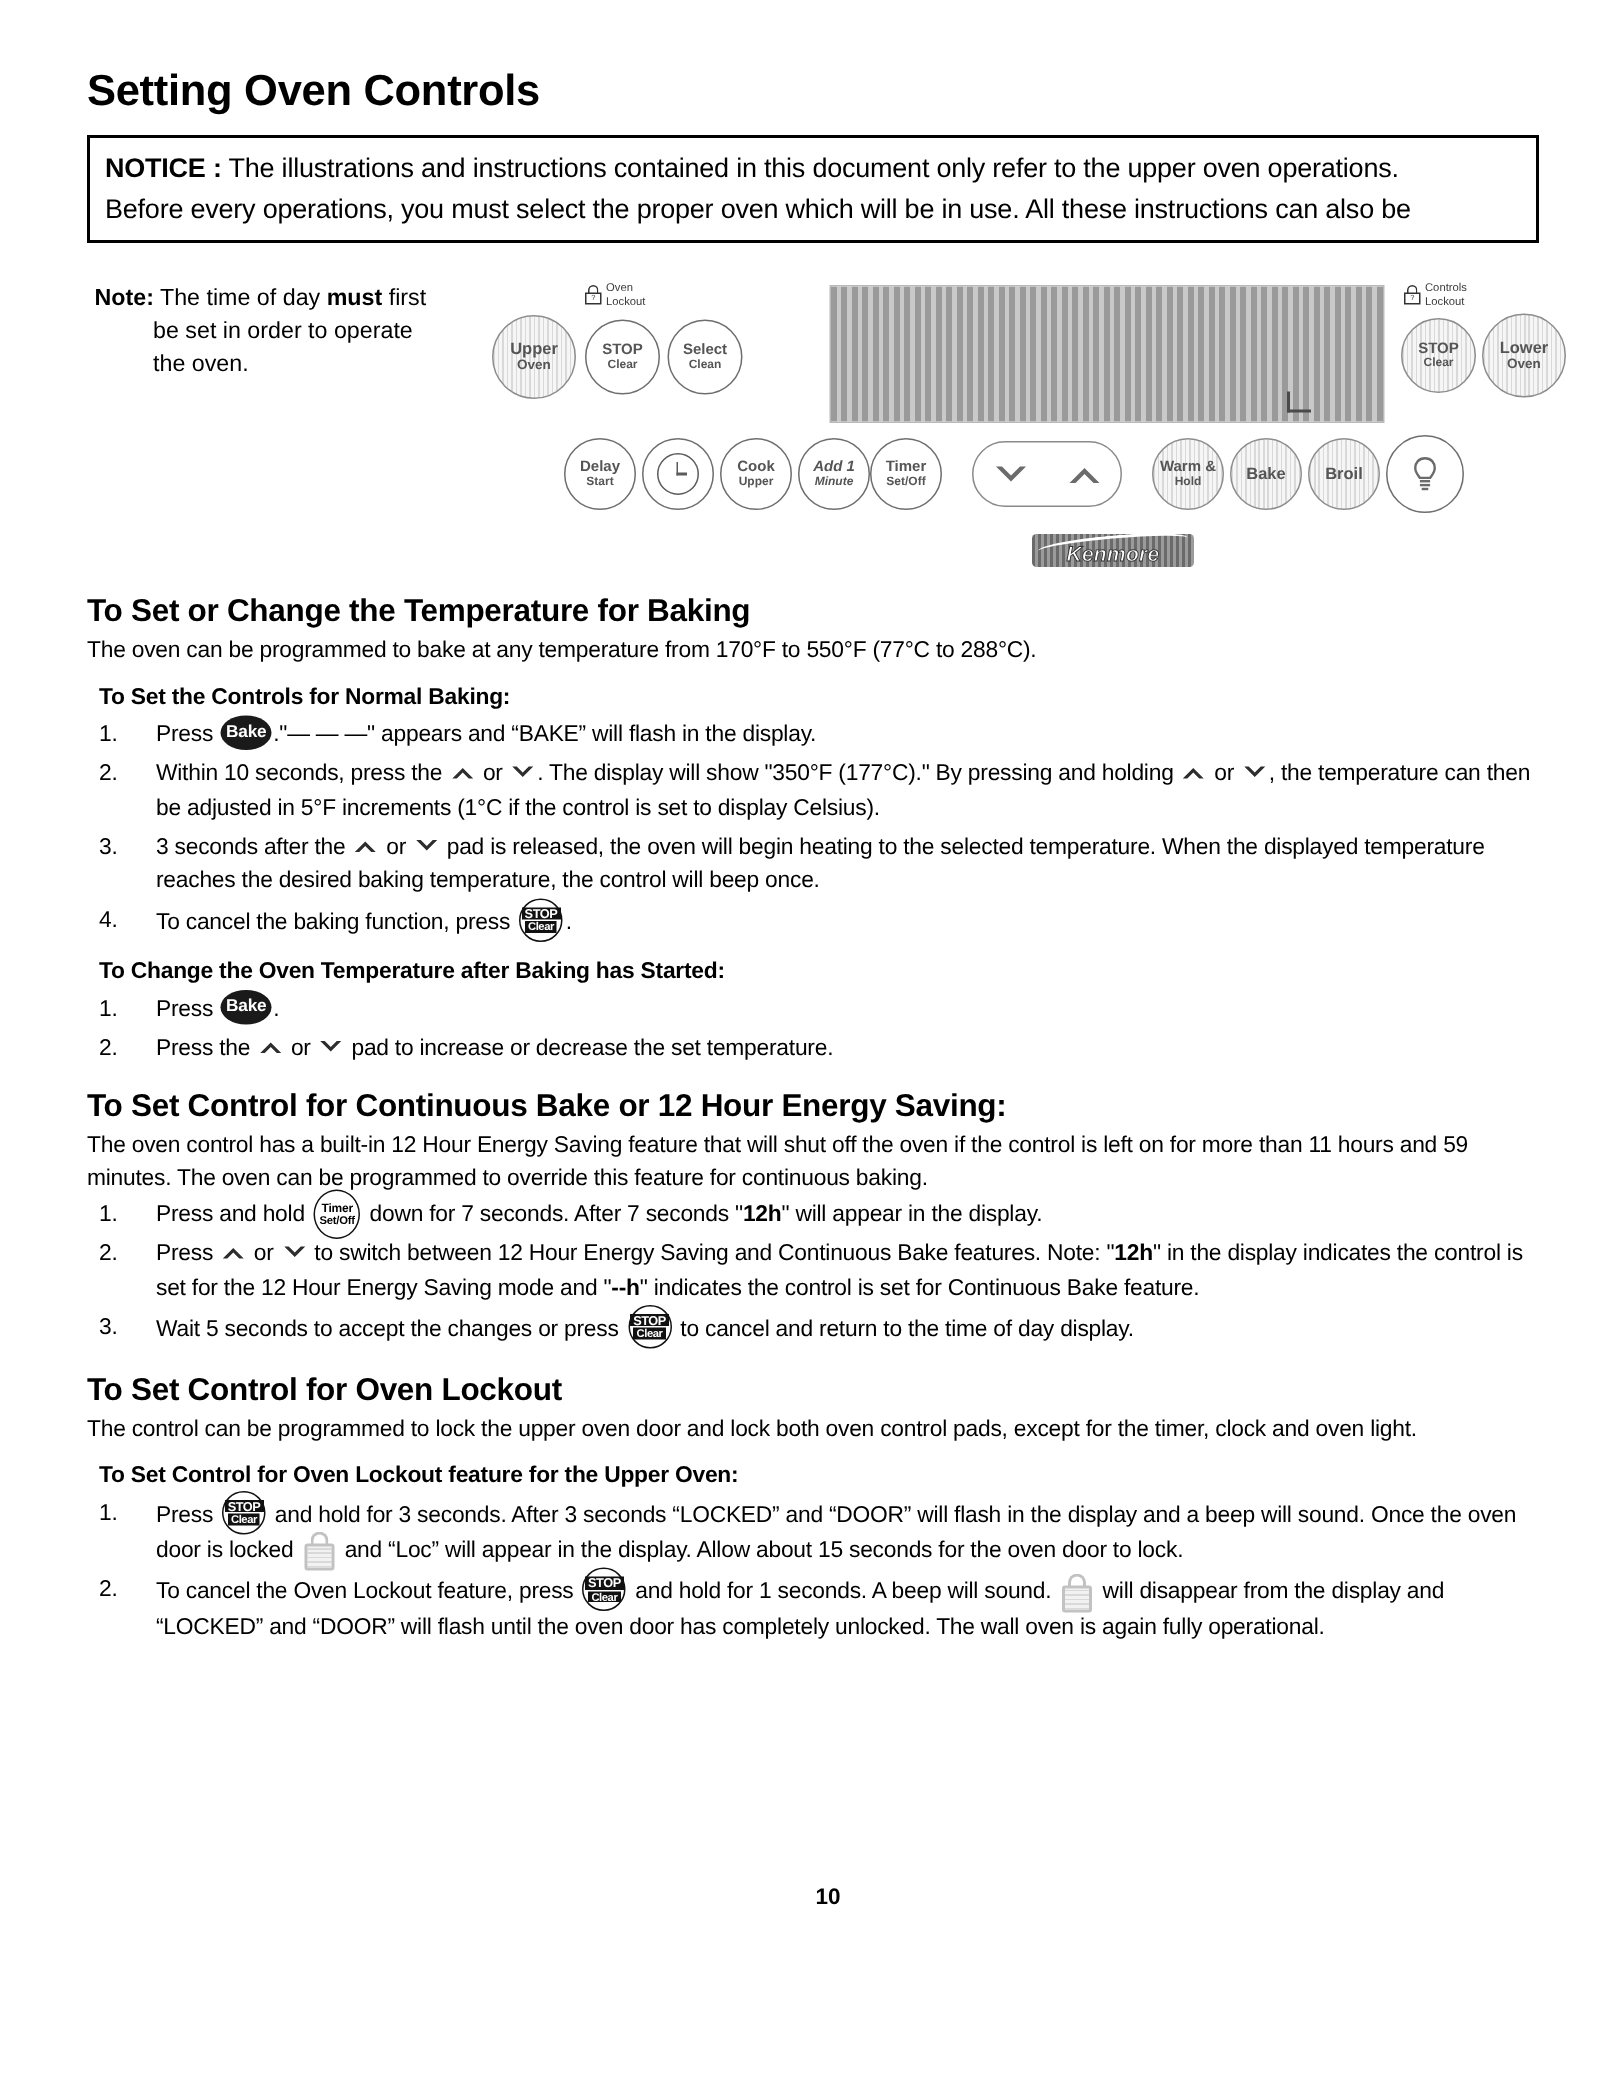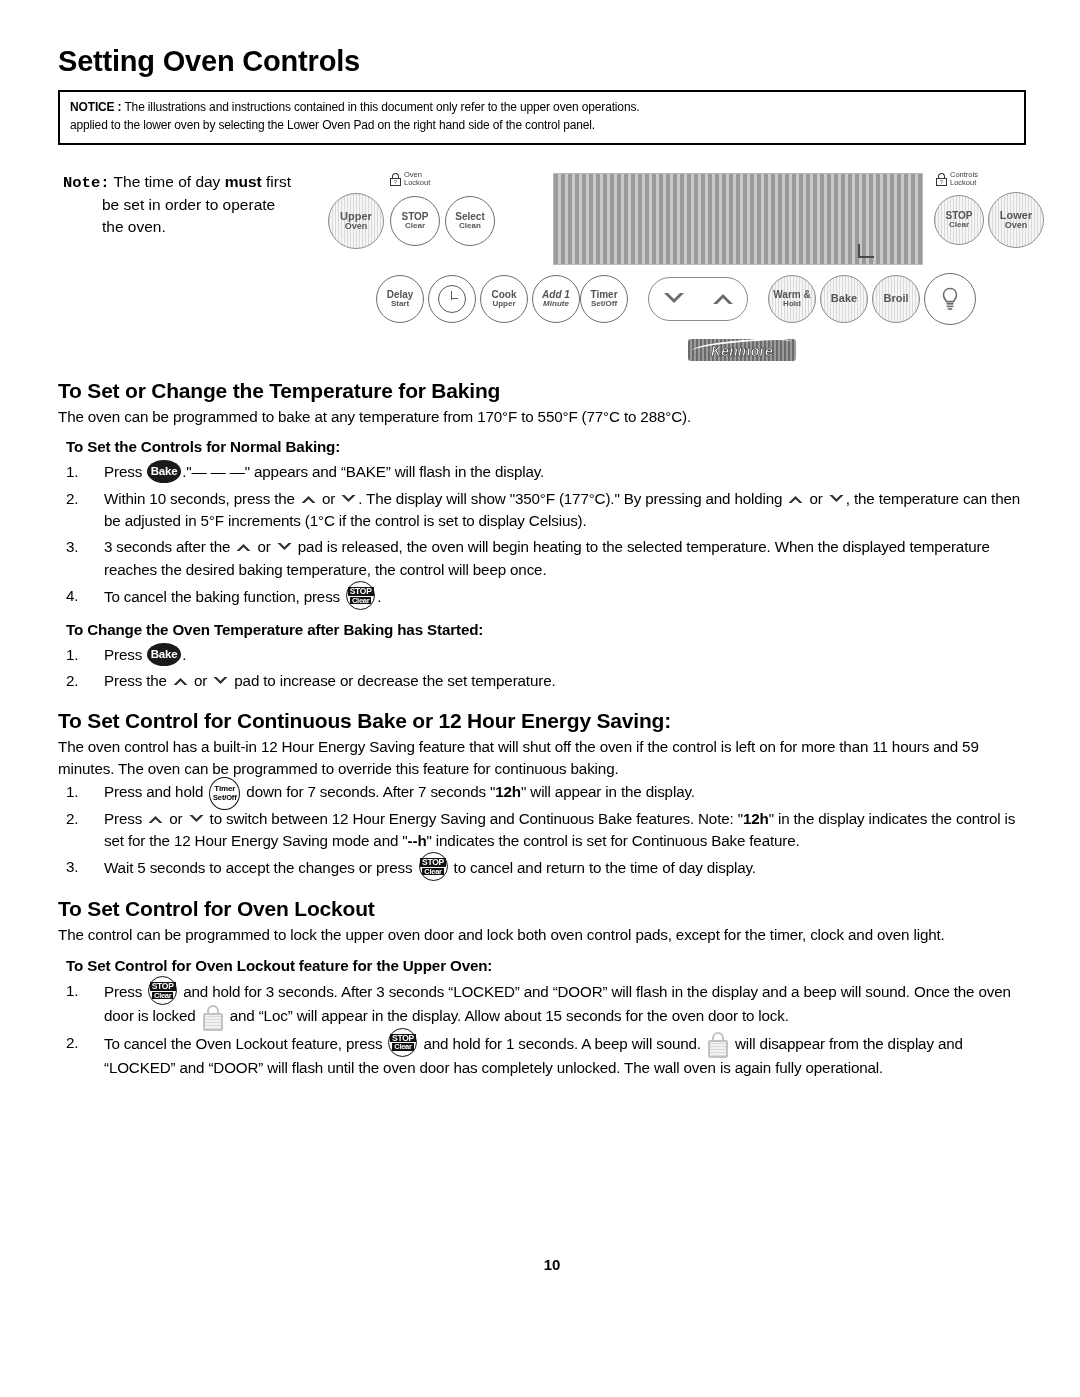--- a/index.html
+++ b/index.html
@@ -37,41 +37,41 @@
     line-height: 1.05;
   }
 
   
   .notice-box {
     border: 2px solid #000;
     padding: 7px 10px 8px 10px;
     margin-bottom: 18px;
   }
   .notice-line {
-    font-size: 12px;
+    font-size: 18px;
     line-height: 1.47;
     letter-spacing: -0.15px;
     white-space: nowrap;
   }
   .notice-label { font-weight: bold; }
 
   
   .illus-row {
     position: relative;
     height: 200px;
   }
   .note-block {
     position: absolute;
     left: 5px;
     top: 8px;
     width: 270px;
     font-size: 15.5px;
     line-height: 1.42;
   }
-  .note-block .note-lbl { font-weight: bold; font-family: Liberation Mono, monospace; }
+  .note-block .note-lbl { font-weight: bold; }
   .note-block b { font-weight: bold; }
   .note-ind { padding-left: 39px; display: block; }
 
   
   .panel {
     position: absolute;
     left: 270px;
     top: 0;
     width: 700px;
     height: 200px;
@@ -327,21 +327,21 @@
 </head>
 <body>
 
 <div class="page">
   <div class="content">
 
     <h1 class="page-title">Setting Oven Controls</h1>
 
     <div class="notice-box">
       <div class="notice-line"><span class="notice-label">NOTICE :</span><span> The illustrations and instructions contained in this document only refer to the upper oven operations.</span></div>
-      <div class="notice-line">applied to the lower oven by selecting the Lower Oven Pad on the right hand side of the control panel.</div>
+      <div class="notice-line">Before every operations, you must select the proper oven which will be in use. All these instructions can also be</div>
     </div>
 
     <div class="illus-row">
 
       <div class="note-block">
         <span class="note-lbl">Note:</span><span> The time of day </span><b>must</b><span> first</span>
         <span class="note-ind">be set in order to operate</span>
         <span class="note-ind">the oven.</span>
       </div>
 

